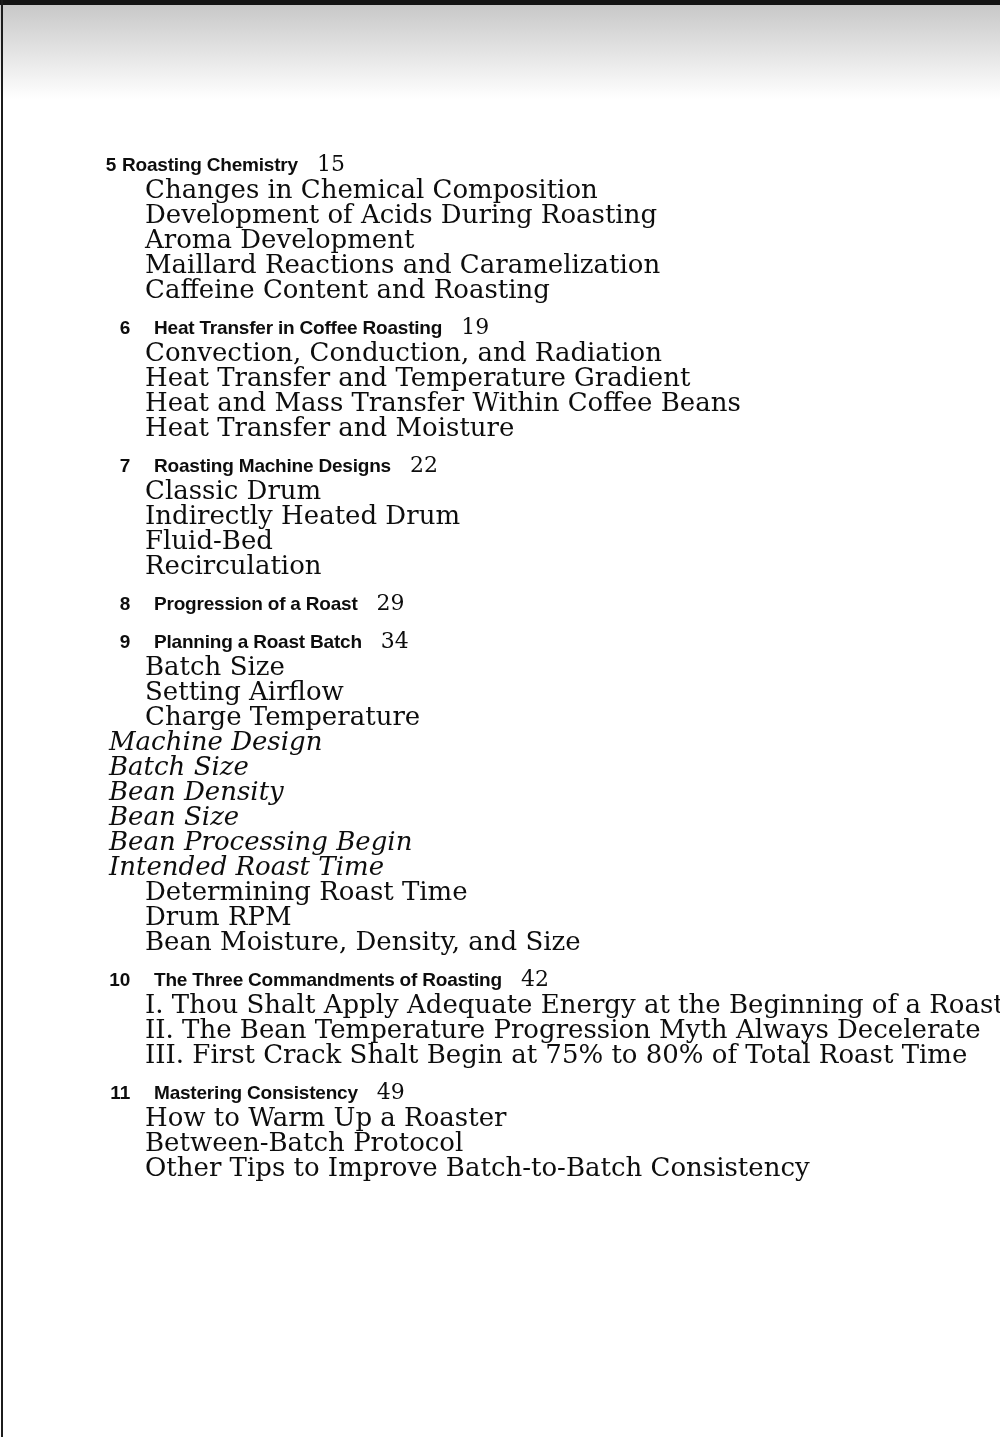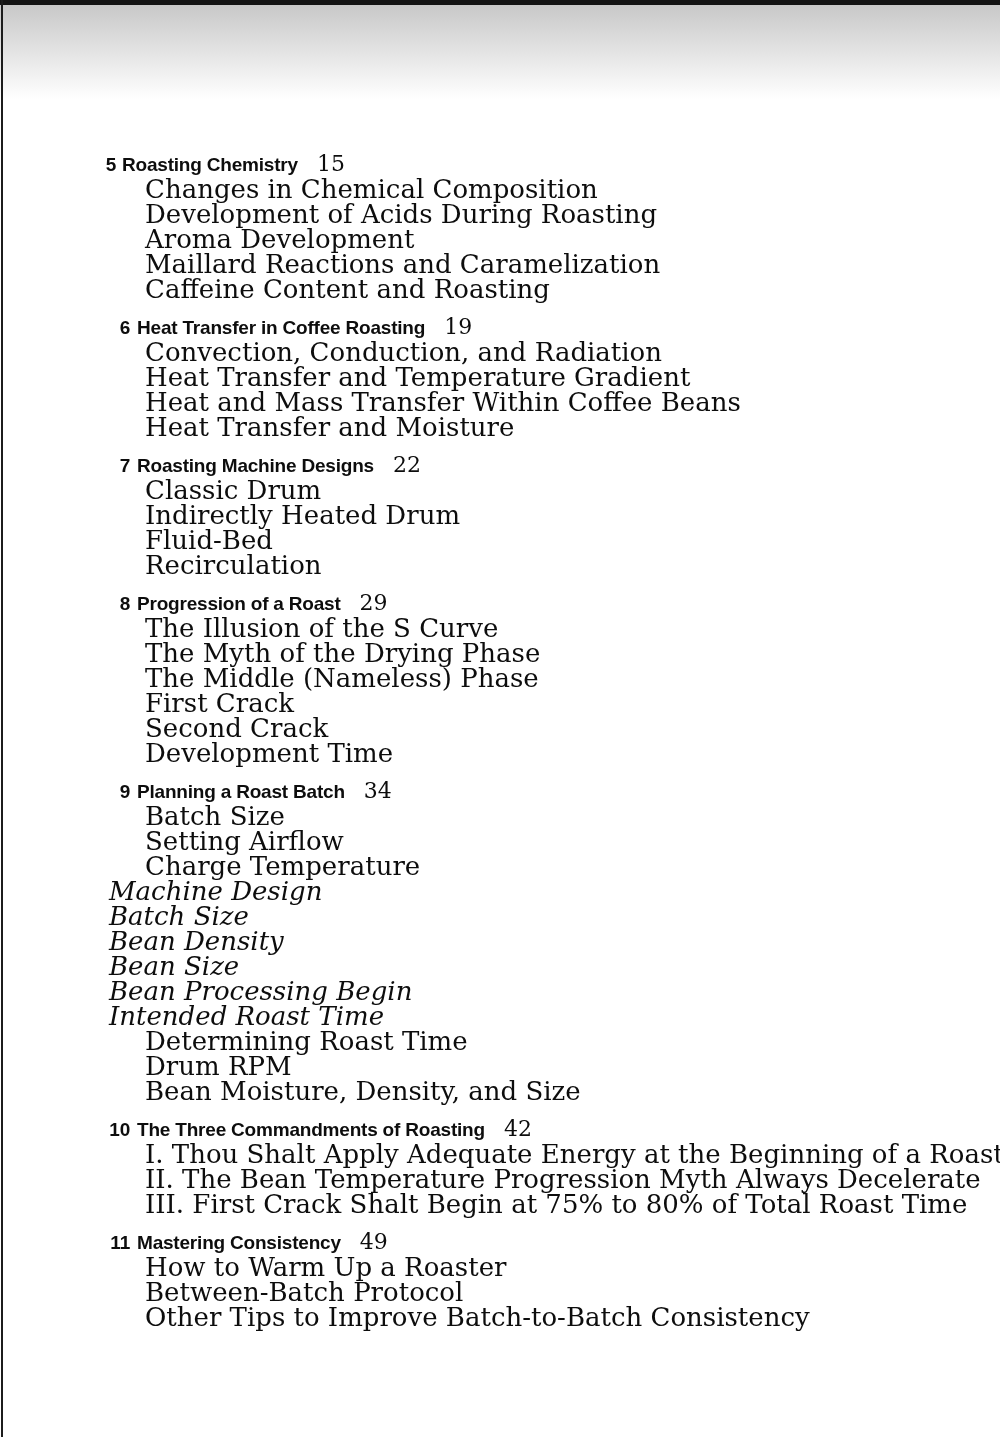--- a/index.html
+++ b/index.html
@@ -41,21 +41,21 @@
   .chapter { margin-bottom: 12px; }
   .chapter-heading {
     display: flex; align-items: baseline;
     line-height: 25px;
     font-family: "Liberation Sans", sans-serif;
     font-weight: 700; font-size: 19px;
     letter-spacing: -0.2px;
     white-space: nowrap;
   }
   .ch-num { display: inline-block; width: 130px; text-align: right; flex: 0 0 auto; }
-  .ch-title { margin-left: 7px; }
+  .ch-title { margin-left: 24px; }
   .ch-page {
     margin-left: 19px;
     font-family: "DejaVu Serif", serif;
     font-weight: 400; font-size: 22px;
     letter-spacing: 0;
   }
   
   .chapter:first-child .ch-num { width: 116px; }
   .chapter:first-child .ch-title { margin-left: 6px; margin-top: 32px; }
 
@@ -117,28 +117,20 @@
           <div class="entry">Recirculation</div>
         </div>
   </section>
 
   <section class="chapter">
     <div class="chapter-heading">
       <span class="ch-num">8</span>
       <span class="ch-title">Progression of a Roast</span>
       <span class="ch-page">29</span>
     </div>
-    <div class="entries">
-          <div class="entry">The Illusion of the S Curve</div>
-          <div class="entry">The Myth of the Drying Phase</div>
-          <div class="entry">The Middle (Nameless) Phase</div>
-          <div class="entry">First Crack</div>
-          <div class="entry">Second Crack</div>
-          <div class="entry">Development Time</div>
-        </div>
   </section>
 
   <section class="chapter">
     <div class="chapter-heading">
       <span class="ch-num">9</span>
       <span class="ch-title">Planning a Roast Batch</span>
       <span class="ch-page">34</span>
     </div>
     <div class="entries">
           <div class="entry">Batch Size</div>

